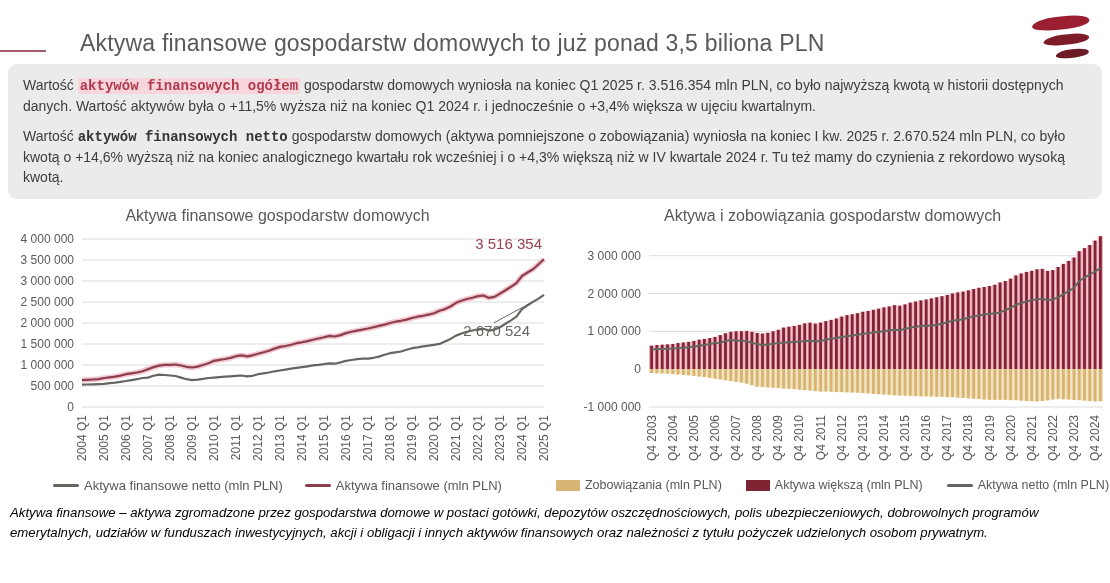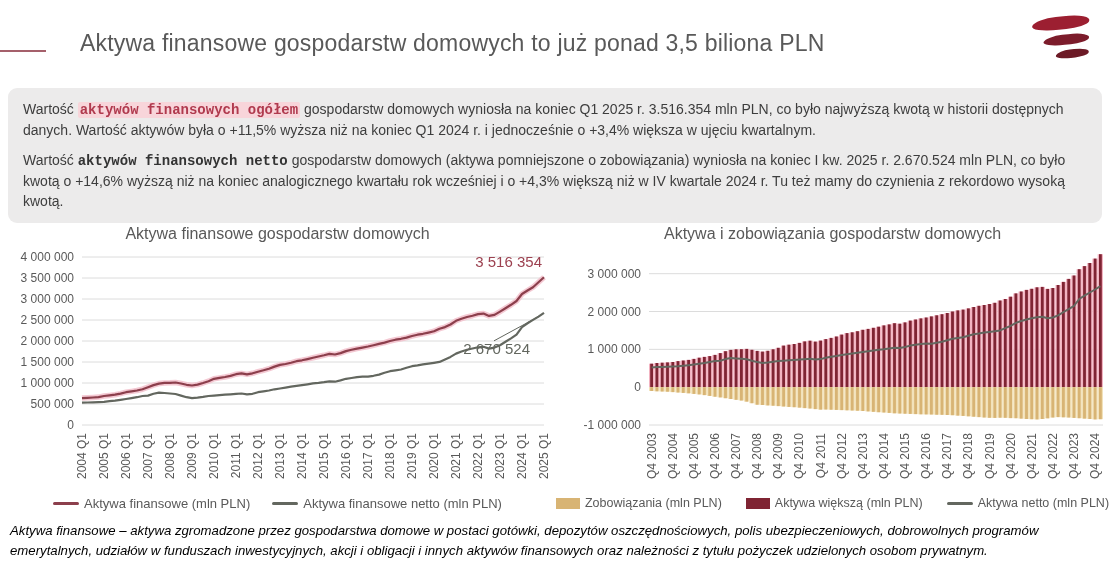--- a/index.html
+++ b/index.html
@@ -1,38 +1,38 @@
 <!DOCTYPE html>
 <html lang="pl"><head>
 <meta charset="utf-8">
 <style>
   html,body{margin:0;padding:0;background:#ffffff;}
   body{width:1110px;height:583px;overflow:hidden;
        font-family:"Liberation Sans","DejaVu Sans",sans-serif;color:#3f3f3f;position:relative;}
 
   
-  .header{position:relative;height:88px;}
+  .header{position:relative;height:64px;}
   .title-dash{position:absolute;left:0;top:50px;width:46px;height:2px;background:#a5606b;}
   .page-title{position:absolute;left:80px;top:30px;font-size:23px;color:#595959;letter-spacing:.2px;}
   .logo{position:absolute;right:22px;top:16px;display:flex;flex-direction:column;align-items:flex-end;gap:4px;}
   .logo .bar{transform:skewX(-32deg) rotate(-7deg);border-radius:40% 60% 40% 60%/55% 70% 40% 60%;}
   .logo .b1{width:54px;height:14px;background:#9c1f31;}
   .logo .b2{width:43px;height:11px;background:#7c1c2b;}
   .logo .b3{width:31px;height:9px;background:#6c1a26;}
 
   
   .summary-box{margin:0 8px;background:#ecebeb;border-radius:9px;padding:11px 15px 12px 15px;
                font-size:14px;line-height:1.45;color:#3d3d3d;}
   .summary-box p{margin:0 0 9px 0;}
   .summary-box p:last-child{margin-bottom:0;}
   .hl{background:#f8d5da;color:#b03a4e;font-weight:bold;padding:0 2px;border-radius:2px;font-family:Liberation Mono, monospace;}
   .bld{font-weight:bold;color:#333;font-family:Liberation Mono, monospace;}
 
   
-  .charts-row{display:flex;}
+  .charts-row{display:flex;margin-top:6px;}
   .chart{width:555px;}
   .chart-title{text-align:center;font-size:16px;color:#595959;margin:2px 0 2px 0;}
   svg{display:block;}
   .ax{font-size:12px;fill:#595959;}
   .dl{font-size:15px;}
   .legend{display:flex;justify-content:center;align-items:center;gap:22px;font-size:13px;color:#595959;margin-top:1px;}
   .legend.compact{gap:24px;font-size:12.5px;}
   .leg-item{display:flex;align-items:center;gap:5px;white-space:nowrap;}
   .leg-line{display:inline-block;width:26px;height:3px;border-radius:2px;}
   .leg-rect{display:inline-block;width:24px;height:11px;}
@@ -105,26 +105,26 @@
         <text transform="translate(548,188) rotate(-90)" text-anchor="end" class="ax">2025 Q1</text>
         <polyline points="82.0,153.1 87.5,152.8 93.0,152.5 98.5,152.1 104.0,151.0 109.5,150.4 115.0,149.7 120.5,148.6 126.0,147.2 131.5,146.4 137.0,145.5 142.5,144.2 148.0,142.2 153.5,140.1 159.0,138.6 164.5,137.9 170.0,137.8 175.5,137.5 181.0,138.5 186.5,139.8 192.0,140.5 197.5,139.6 203.0,138.0 208.5,136.2 214.0,133.8 219.5,132.9 225.0,132.0 230.5,130.9 236.0,129.2 241.5,128.4 247.0,129.4 252.5,128.3 258.0,126.7 263.5,125.3 269.0,123.7 274.5,121.6 280.0,119.9 285.5,119.0 291.0,117.8 296.5,116.2 302.0,115.3 307.5,114.1 313.0,112.8 318.5,111.5 324.0,110.3 329.5,108.9 335.0,109.5 340.5,108.1 346.0,106.1 351.5,104.8 357.0,103.6 362.5,102.6 368.0,101.5 373.5,100.2 379.0,98.9 384.5,97.6 390.0,96.0 395.5,94.7 401.0,93.8 406.5,92.6 412.0,91.0 417.5,89.7 423.0,88.8 428.5,87.6 434.0,86.3 439.5,83.7 445.0,82.1 450.5,79.5 456.0,75.8 461.5,73.7 467.0,72.0 472.5,70.7 478.0,69.1 483.5,68.6 489.0,70.9 494.5,69.9 500.0,66.6 505.5,63.2 511.0,59.8 516.5,56.0 522.0,49.0 527.5,45.5 533.0,42.2 538.5,37.2 544.0,32.3" fill="none" stroke="#f3c3ce" stroke-width="5.5" opacity="0.9" stroke-linejoin="round"></polyline>
         <polyline points="82.0,153.1 87.5,152.8 93.0,152.5 98.5,152.1 104.0,151.0 109.5,150.4 115.0,149.7 120.5,148.6 126.0,147.2 131.5,146.4 137.0,145.5 142.5,144.2 148.0,142.2 153.5,140.1 159.0,138.6 164.5,137.9 170.0,137.8 175.5,137.5 181.0,138.5 186.5,139.8 192.0,140.5 197.5,139.6 203.0,138.0 208.5,136.2 214.0,133.8 219.5,132.9 225.0,132.0 230.5,130.9 236.0,129.2 241.5,128.4 247.0,129.4 252.5,128.3 258.0,126.7 263.5,125.3 269.0,123.7 274.5,121.6 280.0,119.9 285.5,119.0 291.0,117.8 296.5,116.2 302.0,115.3 307.5,114.1 313.0,112.8 318.5,111.5 324.0,110.3 329.5,108.9 335.0,109.5 340.5,108.1 346.0,106.1 351.5,104.8 357.0,103.6 362.5,102.6 368.0,101.5 373.5,100.2 379.0,98.9 384.5,97.6 390.0,96.0 395.5,94.7 401.0,93.8 406.5,92.6 412.0,91.0 417.5,89.7 423.0,88.8 428.5,87.6 434.0,86.3 439.5,83.7 445.0,82.1 450.5,79.5 456.0,75.8 461.5,73.7 467.0,72.0 472.5,70.7 478.0,69.1 483.5,68.6 489.0,70.9 494.5,69.9 500.0,66.6 505.5,63.2 511.0,59.8 516.5,56.0 522.0,49.0 527.5,45.5 533.0,42.2 538.5,37.2 544.0,32.3" fill="none" stroke="#8c3f4c" stroke-width="2.2" stroke-linejoin="round"></polyline>
         <polyline points="82.0,157.7 87.5,157.5 93.0,157.3 98.5,157.1 104.0,156.8 109.5,156.2 115.0,155.6 120.5,154.8 126.0,154.0 131.5,153.1 137.0,152.2 142.5,151.0 148.0,150.6 153.5,148.8 159.0,147.6 164.5,148.0 170.0,148.5 175.5,149.0 181.0,150.6 186.5,152.2 192.0,153.1 197.5,152.6 203.0,151.9 208.5,151.0 214.0,150.6 219.5,150.1 225.0,149.7 230.5,149.3 236.0,148.9 241.5,148.5 247.0,149.3 252.5,148.8 258.0,147.2 263.5,146.3 269.0,145.5 274.5,144.3 280.0,143.5 285.5,142.6 291.0,141.7 296.5,140.9 302.0,140.1 307.5,139.3 313.0,138.4 318.5,137.9 324.0,137.2 329.5,136.3 335.0,136.7 340.5,135.4 346.0,133.8 351.5,133.0 357.0,132.1 362.5,131.6 368.0,131.7 373.5,130.8 379.0,129.6 384.5,127.8 390.0,126.2 395.5,125.4 401.0,124.5 406.5,122.8 412.0,121.2 417.5,120.4 423.0,119.4 428.5,118.6 434.0,117.8 439.5,116.9 445.0,114.4 450.5,111.9 456.0,108.6 461.5,106.5 467.0,104.8 472.5,103.5 478.0,102.3 483.5,101.8 489.0,103.6 494.5,102.6 500.0,100.2 505.5,96.8 511.0,93.4 516.5,89.6 522.0,82.1 527.5,78.3 533.0,74.9 538.5,71.6 544.0,67.8" fill="none" stroke="#63675f" stroke-width="2.2" stroke-linejoin="round"></polyline>
         <text x="542" y="22.313131999999996" text-anchor="end" class="dl" fill="#9c4150">3 516 354</text>
         <line x1="494" y1="95.837992" x2="540" y2="70.837992" stroke="#63675f" stroke-width="1"></line>
         <text x="530" y="108.837992" text-anchor="end" class="dl" fill="#63675f">2 670 524</text>
       </svg>
     <div class="legend">
       <span class="leg-item">
+        <span class="leg-line" style="background: rgb(99, 103, 95);"></span>
+        <span>Aktywa finansowe netto (mln PLN)</span>
+      </span>
+      <span class="leg-item">
         <span class="leg-line" style="background: rgb(140, 63, 76);"></span>
         <span>Aktywa finansowe (mln PLN)</span>
-      </span>
-      <span class="leg-item">
-        <span class="leg-line" style="background: rgb(99, 103, 95);"></span>
-        <span>Aktywa finansowe netto (mln PLN)</span>
       </span>
     </div>
   </div>
 
   <div class="chart">
     <div class="chart-title">Aktywa i zobowiązania gospodarstw domowych</div>
     <svg width="555" height="250" viewBox="0 0 555 250">
         <line x1="94" x2="548" y1="180" y2="180" stroke="#dcdcdc" stroke-width="1"></line>
         <text x="86" y="184" text-anchor="end" class="ax">-1&nbsp;000&nbsp;000</text>
         <line x1="94" x2="548" y1="142.17391304347825" y2="142.17391304347825" stroke="#dcdcdc" stroke-width="1"></line>

